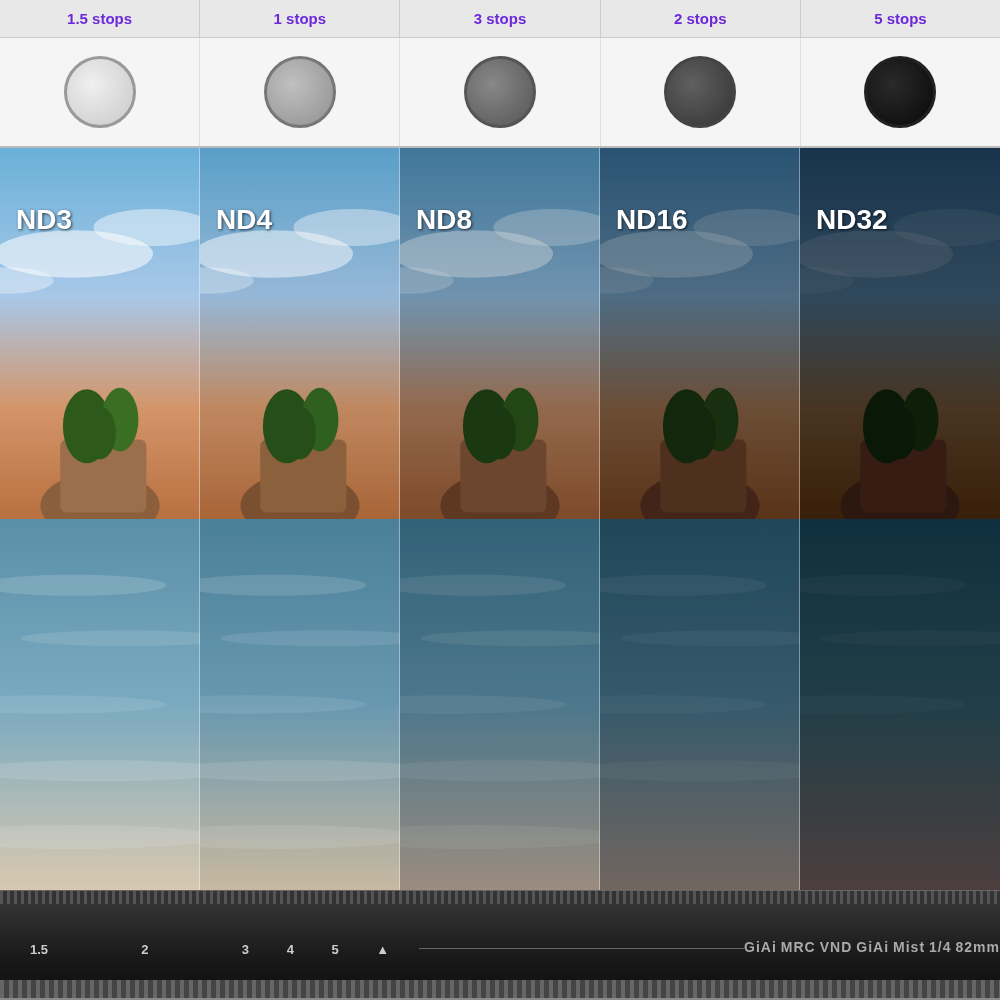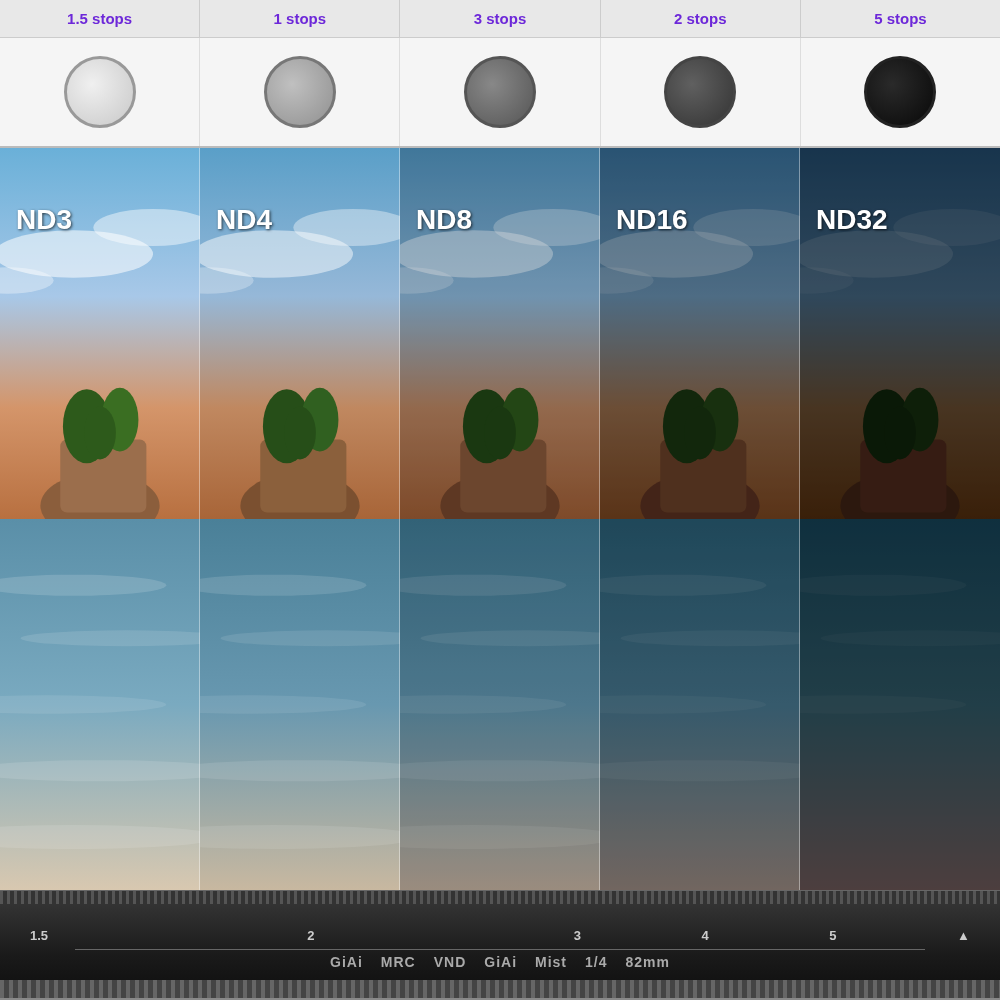--- a/index.html
+++ b/index.html
@@ -120,21 +120,21 @@
       z-index: 5;
     }
 
     
     .filter-ring {
       height: 110px;
       flex-shrink: 0;
       background: linear-gradient(180deg, #3a3a3a 0%, #2a2a2a 30%, #1a1a1a 60%, #0d0d0d 100%);
       position: relative;
       display: flex;
-      flex-direction: column;
+      flex-direction: row;
       align-items: center;
       justify-content: center;
     }
 
     .ring-top-knurling {
       position: absolute;
       top: 0;
       left: 0;
       right: 0;
       height: 14px;
@@ -160,21 +160,21 @@
     }
 
     .ring-mark-arrow {
       color: #ccc;
       font-size: 13px;
       font-weight: bold;
     }
 
     .ring-label-row {
       display: flex;
-      gap: 18px;
+      gap: 4px;
       margin-top: 4px;
     }
 
     .ring-label {
       color: #aaa;
       font-size: 14px;
       font-weight: 600;
       letter-spacing: 1px;
     }
 

